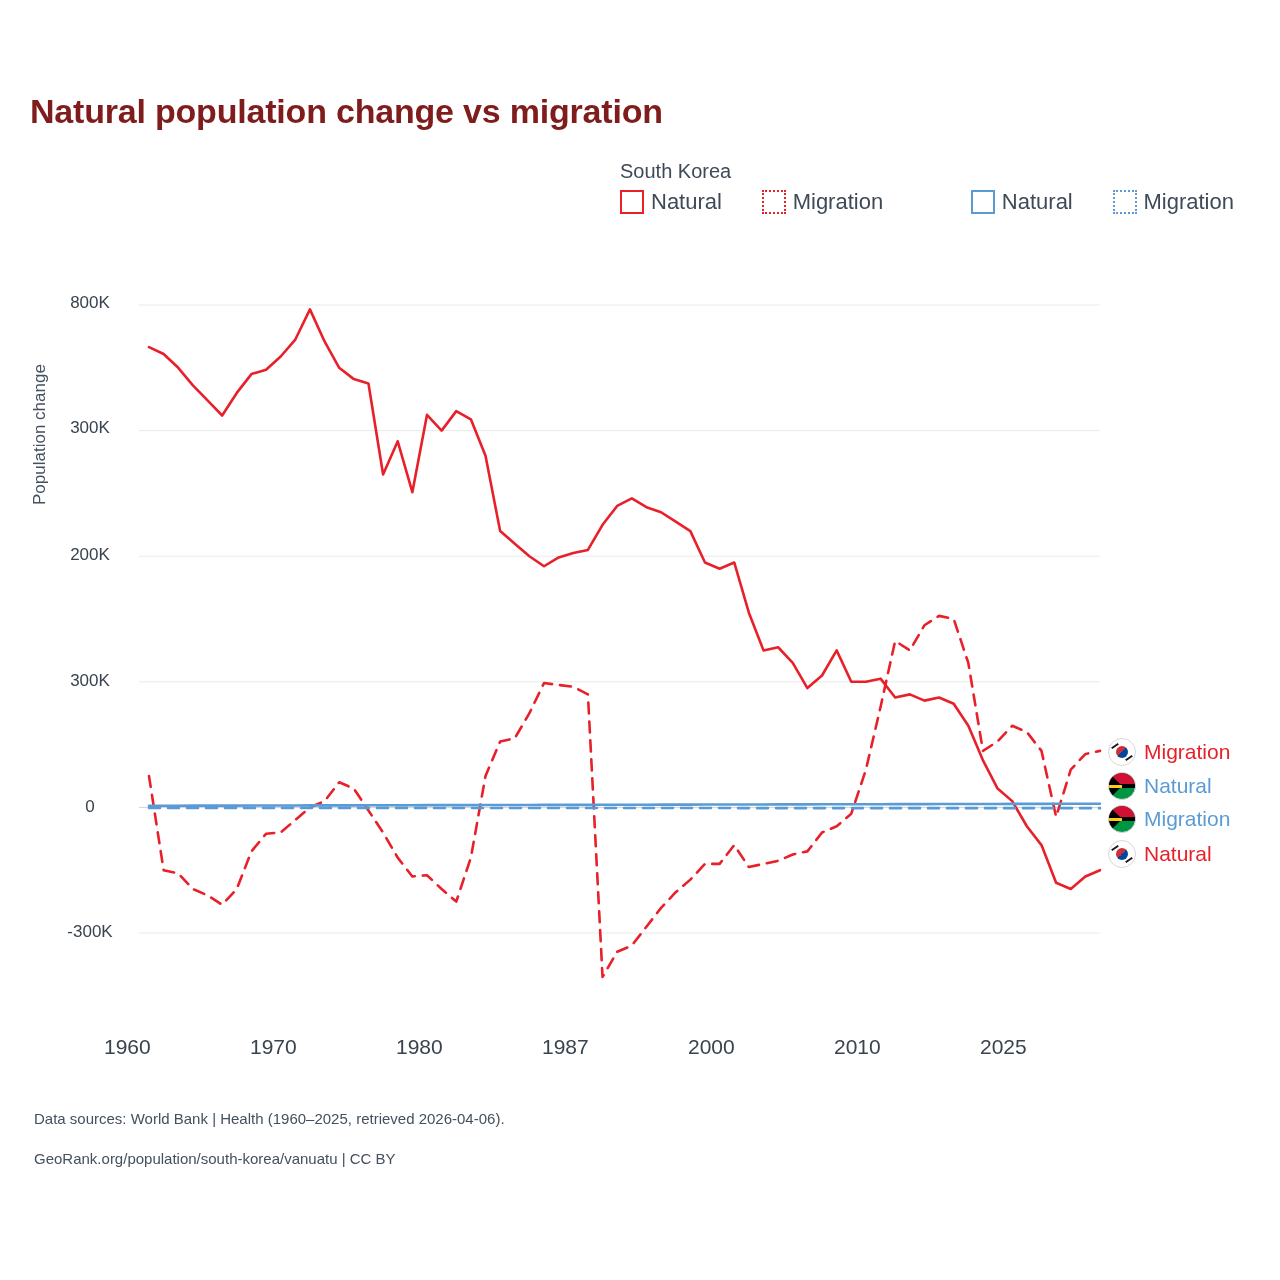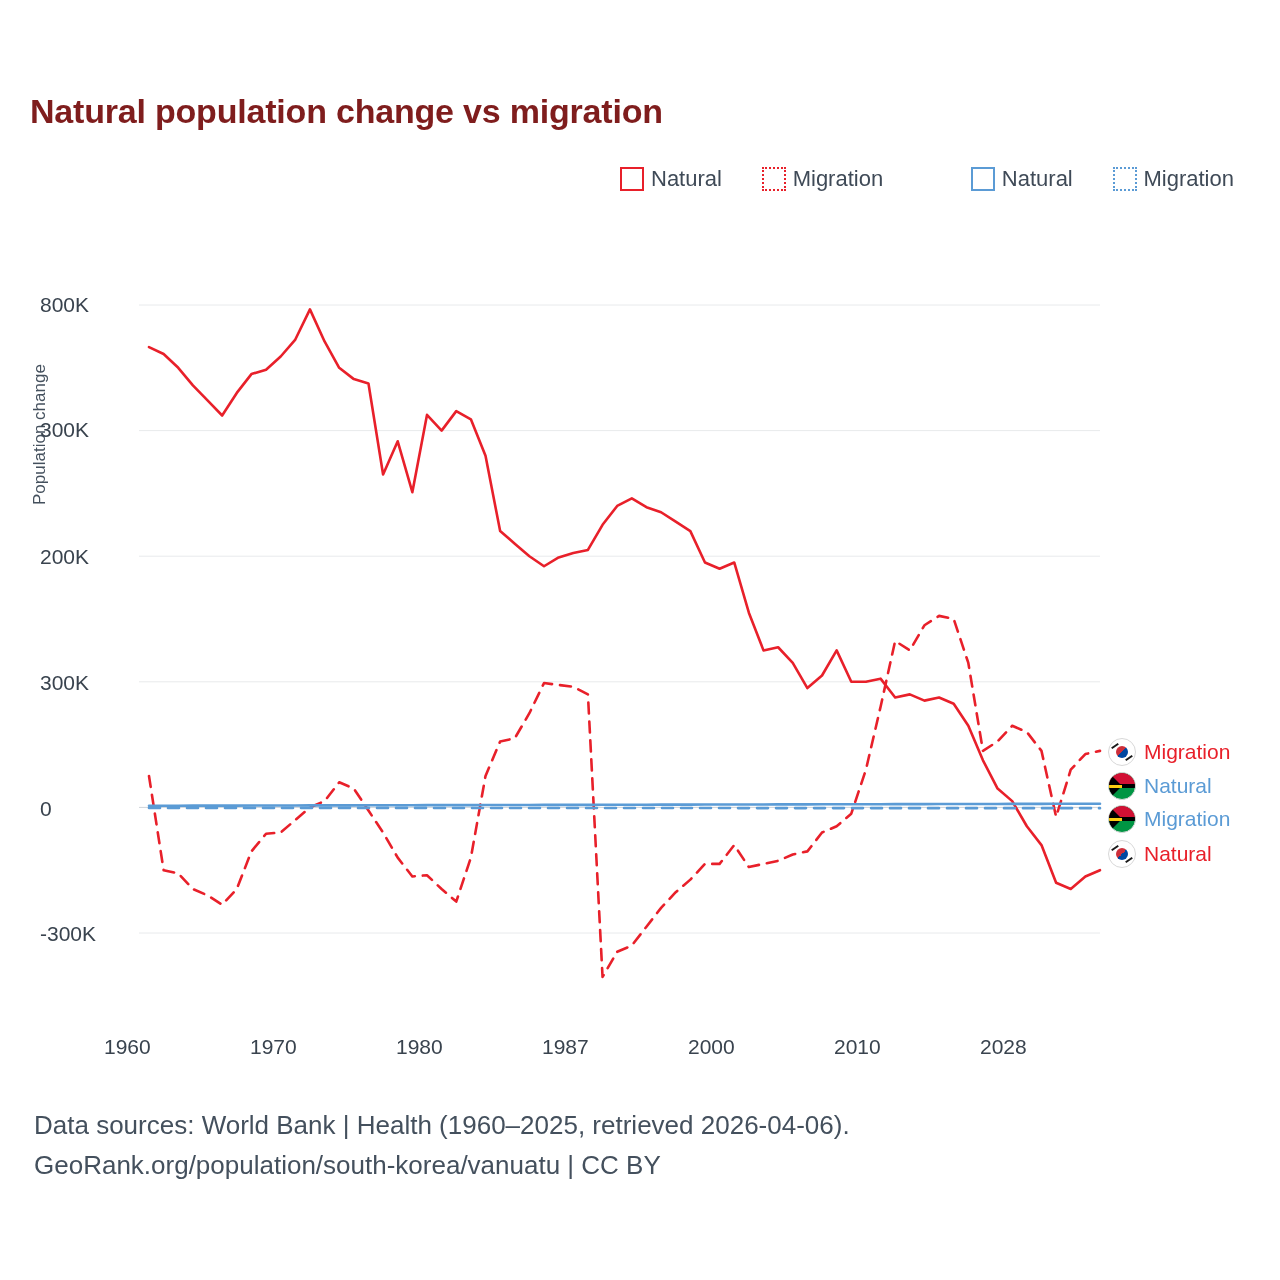--- a/index.html
+++ b/index.html
@@ -64,23 +64,23 @@
     position:absolute;
     left:30px; top:505px;
     transform:rotate(-90deg);
     transform-origin:left top;
     font-size:17px;
     color:#44505d;
     white-space:nowrap;
   }
   .ytick{
     position:absolute;
-    font-size:21px;
+    font-size:17px;
     color:#39434e;
-    text-align:left;
+    text-align:center;
     width:100px;
   }
   .xtick{
     position:absolute;
     font-size:21px;
     color:#39434e;
     text-align:left;
     width:90px;
   }
   
@@ -123,33 +123,34 @@
   .flag-vu .vu-y{
     position:absolute;left:0;top:50%;margin-top:-1.5px;
     width:13px;height:3px;background:#fdce12;
   }
   .lbl-red{color:#e8202a;}
   .lbl-blue{color:#5b9bd5;}
   
   .footer{
     position:absolute;
     left:34px;
-    font-size:26px;
+    font-size:15px;
     color:#44505d;
   }
   .footer1{top:1110px;}
   .footer2{top:1150px;}
 </style>
 </head>
 <body>
 
 <div class="title">Natural population change vs migration</div>
 
 <div class="legend">
   <div class="legend-row1">
+    <div class="legend-country">South Korea</div>
   </div>
   <div class="legend-row2">
     <div class="legend-item" style="width:120px">
       <span class="lg-swatch sw-kr-solid"></span>
       <span>Natural</span>
     </div>
     <div class="legend-item" style="width:190px">
       <span class="lg-swatch sw-kr-dash"></span>
       <span>Migration</span>
     </div>
@@ -185,21 +186,21 @@
 <div class="ytick" style="left:40px;top:671px">300K</div>
 <div class="ytick" style="left:40px;top:797px">0</div>
 <div class="ytick" style="left:40px;top:922px">-300K</div>
 
 <div class="xtick" style="left:104px;top:1035px">1960</div>
 <div class="xtick" style="left:250px;top:1035px">1970</div>
 <div class="xtick" style="left:396px;top:1035px">1980</div>
 <div class="xtick" style="left:542px;top:1035px">1987</div>
 <div class="xtick" style="left:688px;top:1035px">2000</div>
 <div class="xtick" style="left:834px;top:1035px">2010</div>
-<div class="xtick" style="left:980px;top:1035px">2028</div>
+<div class="xtick" style="left:980px;top:1035px">2025</div>
 
 <div class="endlabel" style="left:1108px;top:738px">
   <span class="flag flag-kr">
       <span class="kr-circ"></span>
       <span class="kr-b" style="left:2px;top:6px;transform:rotate(-35deg)"></span>
       <span class="kr-b" style="right:2px;bottom:6px;transform:rotate(-35deg)"></span>
     </span>
   <span class="lbl-red">Migration</span>
 </div>
 <div class="endlabel" style="left:1108px;top:772px">

